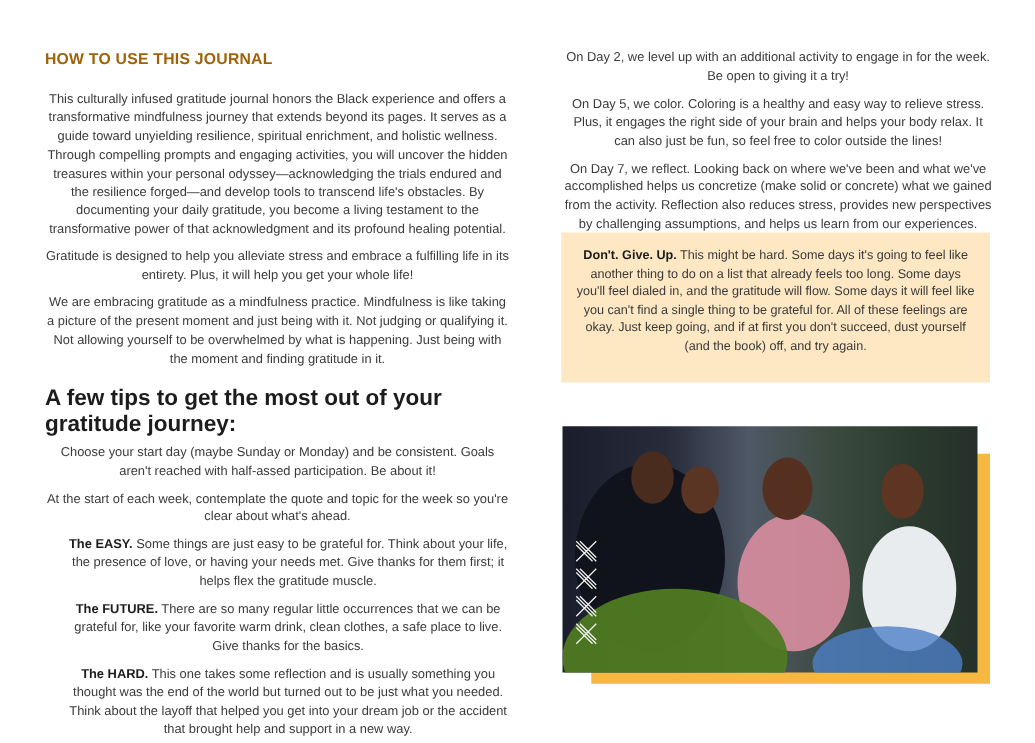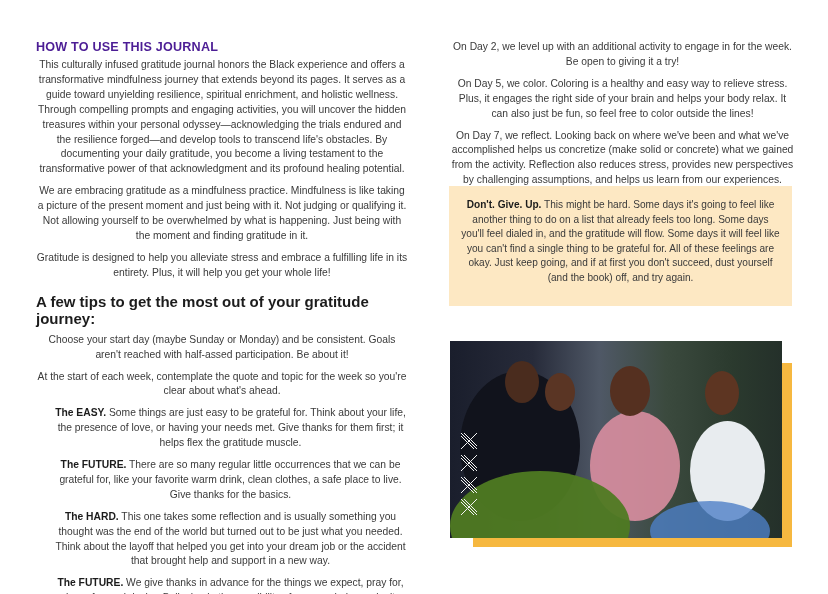--- a/index.html
+++ b/index.html
@@ -3,23 +3,23 @@
 <meta charset="utf-8">
 <style>
   html, body { margin: 0; padding: 0; }
   body {
     width: 828px; height: 594px; background: #ffffff; position: relative; overflow: hidden;
     font-family: "Liberation Sans", "DejaVu Sans", sans-serif; color: #3a3a3a;
   }
   .col { position: absolute; top: 40px; }
   .left { left: 36px; width: 372px; }
   .right { left: 450px; width: 345px; }
-  .title { font-size: 12.6px; font-weight: bold; color: #4c1d95; letter-spacing: 0.2px; margin: 0 0 4px 0; }
+  .title { font-size: 12.6px; font-weight: bold; color: #a16207; letter-spacing: 0.2px; margin: 0 0 19px 0; }
   p { margin: 0 0 7px 0; font-size: 10.3px; line-height: 14.9px; text-align: center; }
-  .sub { font-size: 15px; font-weight: bold; color: #1c1c1c; margin: 12px 0 6px 0; }
+  .sub { font-size: 18px; font-weight: bold; color: #1c1c1c; margin: 12px 0 6px 0; }
   .indent { padding-left: 17px; }
   b { color: #1c1c1c; }
   .callout {
     position: absolute; left: 449px; top: 186px; width: 343px; height: 120px;
     background: #FDE8C3; box-sizing: border-box; padding: 12px 12px 0 12px;
   }
   .callout p { font-size: 10.1px; line-height: 14.6px; margin-bottom: 7px; }
   .gold { position: absolute; left: 473px; top: 363px; width: 319px; height: 184px; background: #F6B840; }
   .photo {
     position: absolute; left: 450px; top: 341px; width: 332px; height: 197px; overflow: hidden;
@@ -28,22 +28,22 @@
   .photo .blob { position: absolute; border-radius: 50%; }
   .xmarks { position: absolute; left: 10px; top: 91px; width: 18px; }
   .xmarks svg { display: block; margin-bottom: 4px; }
 </style>
 </head>
 <body>
 
 <div class="col left">
   <h1 class="title">HOW TO USE THIS JOURNAL</h1>
   <p>This culturally infused gratitude journal honors the Black experience and offers a transformative mindfulness journey that extends beyond its pages. It serves as a guide toward unyielding resilience, spiritual enrichment, and holistic wellness. Through compelling prompts and engaging activities, you will uncover the hidden treasures within your personal odyssey—acknowledging the trials endured and the resilience forged—and develop tools to transcend life's obstacles. By documenting your daily gratitude, you become a living testament to the transformative power of that acknowledgment and its profound healing potential.</p>
+  <p>Gratitude is designed to help you alleviate stress and embrace a fulfilling life in its entirety. Plus, it will help you get your whole life!</p>
   <p>We are embracing gratitude as a mindfulness practice. Mindfulness is like taking a picture of the present moment and just being with it. Not judging or qualifying it. Not allowing yourself to be overwhelmed by what is happening. Just being with the moment and finding gratitude in it.</p>
-  <p>Gratitude is designed to help you alleviate stress and embrace a fulfilling life in its entirety. Plus, it will help you get your whole life!</p>
   <h2 class="sub">A few tips to get the most out of your gratitude journey:</h2>
   <p>Choose your start day (maybe Sunday or Monday) and be consistent. Goals aren't reached with half-assed participation. Be about it!</p>
   <p>At the start of each week, contemplate the quote and topic for the week so you're clear about what's ahead.</p>
   <p class="indent"><b>The EASY.</b><span> Some things are just easy to be grateful for. Think about your life, the presence of love, or having your needs met. Give thanks for them first; it helps flex the gratitude muscle.</span></p>
   <p class="indent"><b>The FUTURE.</b><span> There are so many regular little occurrences that we can be grateful for, like your favorite warm drink, clean clothes, a safe place to live. Give thanks for the basics.</span></p>
   <p class="indent"><b>The HARD.</b><span> This one takes some reflection and is usually something you thought was the end of the world but turned out to be just what you needed. Think about the layoff that helped you get into your dream job or the accident that brought help and support in a new way.</span></p>
   <p class="indent"><b>The FUTURE.</b><span> We give thanks in advance for the things we expect, pray for, hope for, and desire. Believing in the possibility of success helps make it happen. Give thanks for it now, and watch it show up!</span></p>
 </div>
 
 <div class="col right">

